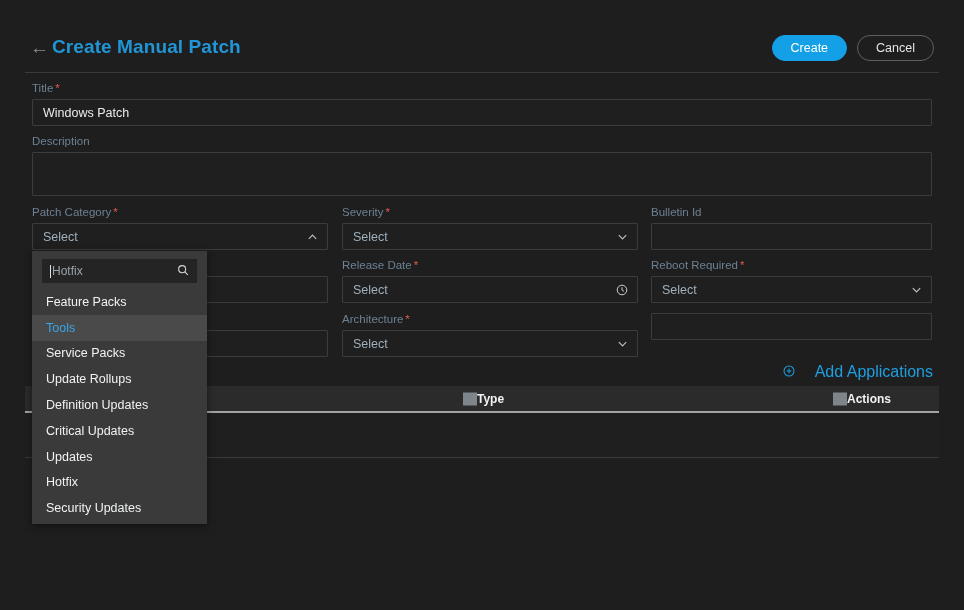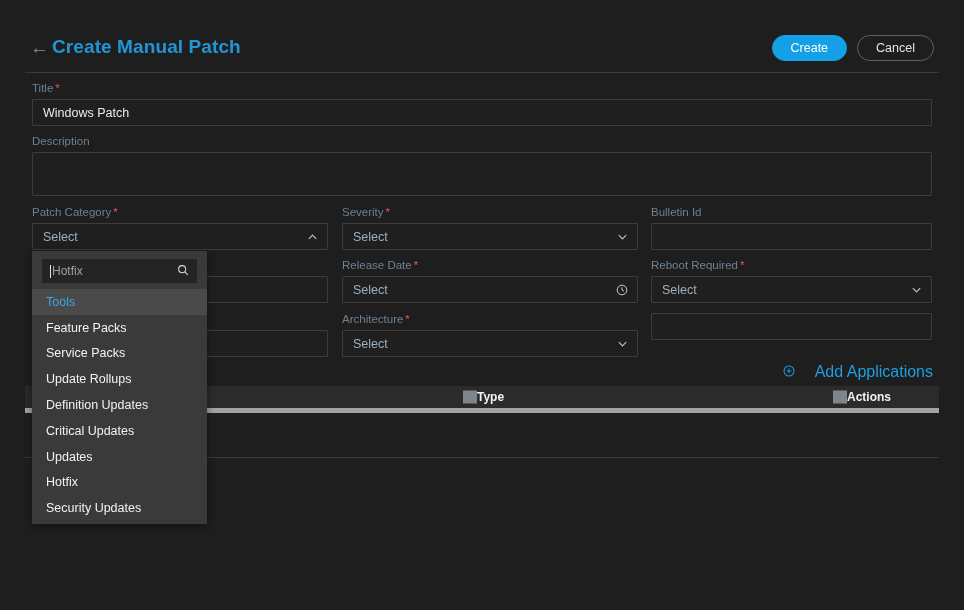--- a/index.html
+++ b/index.html
@@ -102,21 +102,21 @@
     display: flex; align-items: center; gap: 20px;
     color: #1e9fe0; font-size: 16px; cursor: pointer; user-select: none;
   }
 
   
   .table {
     position: absolute; left: 25px; top: 386px; width: 914px;
   }
   .thead {
     display: flex; align-items: center; height: 27px;
-    background: #2b2b2b; border-bottom: 5px solid #a3a3a3;
+    background: #2b2b2b; border-bottom: 2px solid #a3a3a3;
     color: #f0f2f4; font-size: 12px; font-weight: bold;
   }
   .th { position: relative; display: flex; align-items: center; height: 100%; }
   .th .divider {
     position: absolute; left: 0; top: 50%; transform: translateY(-50%);
     width: 1px; height: 13px; background: #7e868c;
   }
   .th span { padding-left: 14px; }
   .tbody-empty {
     height: 45px; background: #1f1f1f;
@@ -287,22 +287,22 @@
         <span class="ph">Hotfix</span>
         <span class="mag">
           <svg width="12" height="12" viewBox="0 0 14 14">
             <circle cx="6" cy="6" r="4.1" fill="none" stroke="#d4d8db" stroke-width="1.2"></circle>
             <line x1="9.1" y1="9.1" x2="12.6" y2="12.6" stroke="#d4d8db" stroke-width="1.2"></line>
           </svg>
         </span>
       </div>
     </div>
     <div class="dd-list">
+      <div class="dd-item">Feature Packs</div>
       <div class="dd-item selected">Tools</div>
-      <div class="dd-item">Feature Packs</div>
       <div class="dd-item">Service Packs</div>
       <div class="dd-item">Update Rollups</div>
       <div class="dd-item">Definition Updates</div>
       <div class="dd-item">Critical Updates</div>
       <div class="dd-item">Updates</div>
       <div class="dd-item">Hotfix</div>
       <div class="dd-item">Security Updates</div>
     </div>
   </div>
 

